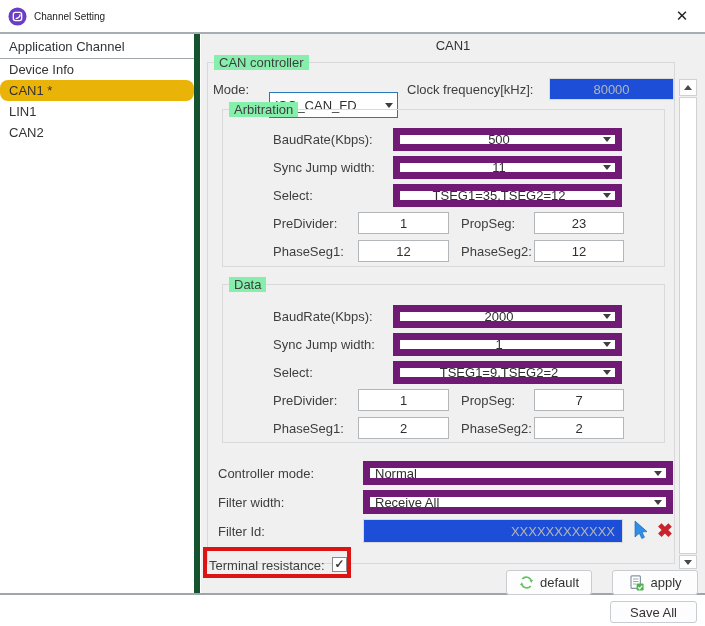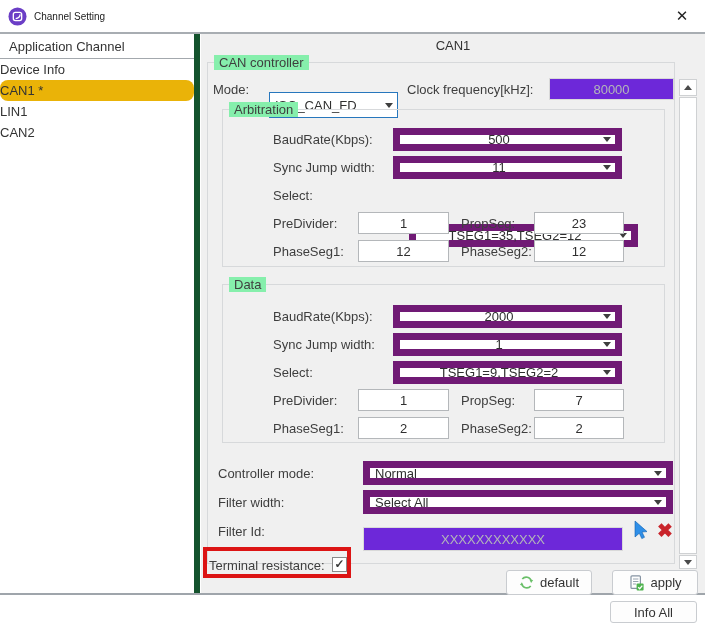--- a/index.html
+++ b/index.html
@@ -23,21 +23,21 @@
   
   .body { position:absolute; top:34px; left:0; right:0; height:561px; border-bottom:2px solid #9fa5ab; }
   .sidebar {
     position:absolute; left:0; top:0; bottom:0; width:200px; background:#fff;
     border-right:6px solid #14532d;
   }
   .sb-header {
     height:25px; line-height:25px; padding-left:9px; color:#333;
     border-bottom:1px solid #a3a8ad;
   }
-  .sb-item { height:21px; line-height:21px; color:#333; cursor:default; }
+  .sb-item { height:21px; line-height:21px; padding-left:9px; color:#333; cursor:default; }
   .sb-item.selected { background:#eab308;border-radius:8px; }
   .panel { position:absolute; left:201px; right:0; top:0; bottom:0; background:#f0f0f0; }
   .panel-title { position:absolute; top:4px; left:0; width:100%; text-align:center; color:#333; }
   
   .gb { position:absolute; border:1px solid #d7d9db; }
   .gb .lg {
     position:absolute; top:-8px; left:6px; background:#86efac; padding:0 5px;
     line-height:15px; color:#3e3e3e; white-space:nowrap;
   }
   
@@ -53,22 +53,22 @@
   .tri-down { width:0; height:0; border-left:4px solid transparent; border-right:4px solid transparent; border-top:5px solid #3e3e3e; }
   .tri-up-s { width:0; height:0; border-left:4px solid transparent; border-right:4px solid transparent; border-bottom:5px solid #4a4a4a; }
   .tri-dn-s { width:0; height:0; border-left:4px solid transparent; border-right:4px solid transparent; border-top:5px solid #4a4a4a; }
   .combo.focused { border:1px solid #2777bd;margin-top:15px; }
   
   .txt {
     position:absolute; height:22px; border:1px solid #b4b7ba; background:#fff;
     font-family:"Liberation Sans", sans-serif; font-size:13px; color:#2f2f2f;
     text-align:center; padding:0 2px; outline:none;
   }
-  .txt.disabled { background:#6d28d9; border-color:#d9d9d9; color:#b3b6b9; }
-  .txt.left { text-align:center; padding:0 7px;margin-top:8px; }
+  .txt.disabled { background:#1d4ed8; border-color:#d9d9d9; color:#b3b6b9; }
+  .txt.left { text-align:right; padding:0 7px; }
   .txt::placeholder { color:#b3b6b9; opacity:1; }
   
   .cb {
     position:absolute; width:15px; height:15px; background:#fff; border:1px solid #8a8a8a;
     font-size:12px; line-height:13px; text-align:center; color:#3a3a3a; font-weight:bold; cursor:default;
   }
   
   .hl { position:absolute; border:4px solid #dc1414; z-index:6; }
   
   .btn {
@@ -147,21 +147,21 @@
           </span>
       </div>
       <span class="lbl" style="left:72px; top:122px;">Sync Jump width:</span>
       <div class="combo center" style="left:192px; top:122px; width:229px;">
         <span class="val">11</span>
         <span class="arr">
             <span class="tri-down"></span>
           </span>
       </div>
       <span class="lbl" style="left:72px; top:150px;">Select:</span>
-      <div class="combo center" style="left:208px; top:150px; width:229px;margin-top:40px;">
+      <div class="combo center" style="left:192px; top:150px; width:229px;">
         <span class="val">TSEG1=35,TSEG2=12</span>
         <span class="arr">
             <span class="tri-down"></span>
           </span>
       </div>
       <span class="lbl" style="left:72px; top:178px;">PreDivider:</span>
       <input class="txt" style="left: 157px; top: 178px; width: 91px;" value="1">
       <span class="lbl" style="left:260px; top:178px;">PropSeg:</span>
       <input class="txt" style="left: 333px; top: 178px; width: 90px;" value="23">
       <span class="lbl" style="left:72px; top:206px;">PhaseSeg1:</span>
@@ -204,21 +204,21 @@
 
       <span class="lbl" style="left:17px; top:428px;">Controller mode:</span>
       <div class="combo" style="left:162px; top:427px; width:310px; height:24px;">
         <span class="val">Normal</span>
         <span class="arr">
             <span class="tri-down"></span>
           </span>
       </div>
       <span class="lbl" style="left:17px; top:457px;">Filter width:</span>
       <div class="combo" style="left:162px; top:456px; width:310px; height:24px;">
-        <span class="val">Select All</span>
+        <span class="val">Receive All</span>
         <span class="arr">
             <span class="tri-down"></span>
           </span>
       </div>
       <span class="lbl" style="left:17px; top:486px;">Filter Id:</span>
       <input class="txt disabled left" style="left: 162px; top: 485px; width: 260px; height: 24px;" readonly="" placeholder="XXXXXXXXXXXX">
       <span class="icon-btn" style="left:428px; top:485px;">
         <svg viewBox="0 0 22 22" width="22" height="22">
           <polygon points="6,1 6,17 10.3,13.2 12.8,18.6 15.5,17.3 13,12 18,11.6" fill="#2f8fe8" stroke="#0d5fae" stroke-width="0.6"></polygon>
         </svg>
@@ -263,17 +263,17 @@
         <div class="thumb"></div>
         <div class="sbtn down">
             <span class="tri-dn-s"></span>
           </div>
       </div>
     </div>
   </div>
 
   <div class="footer">
     <button class="btn">
-      <span>Info All</span>
+      <span>Save All</span>
     </button>
   </div>
 
 </div>
 
 </body></html>

